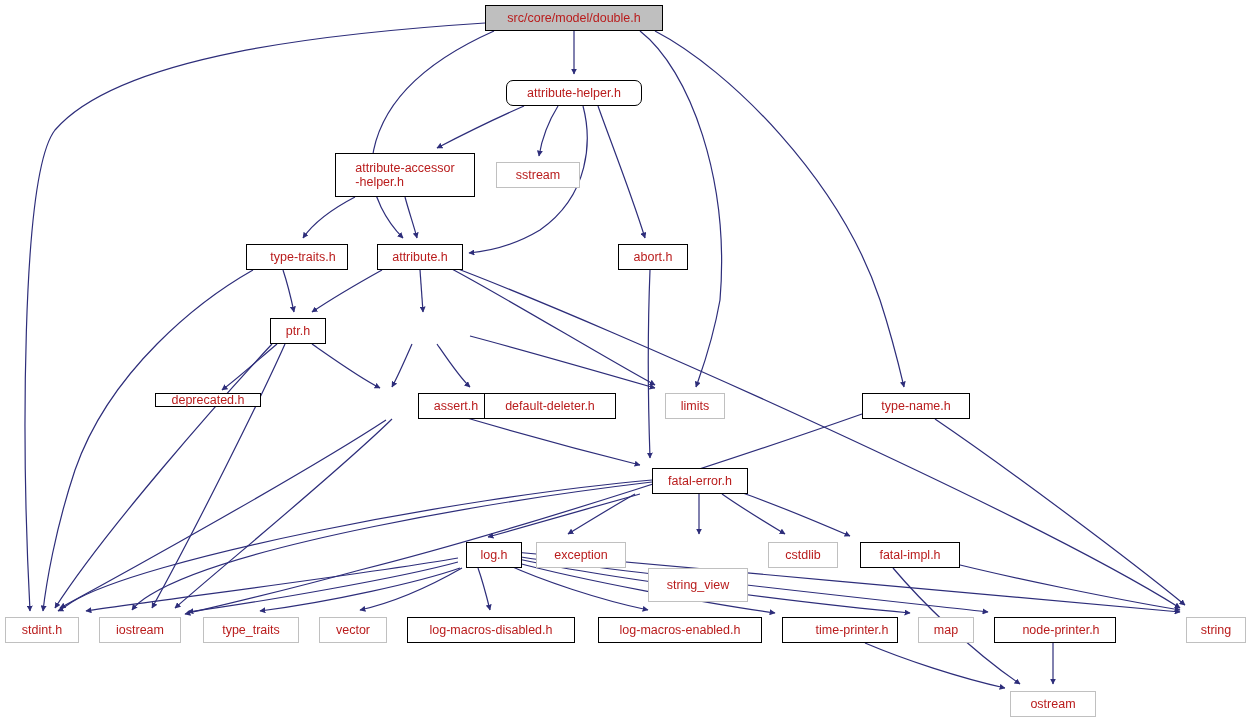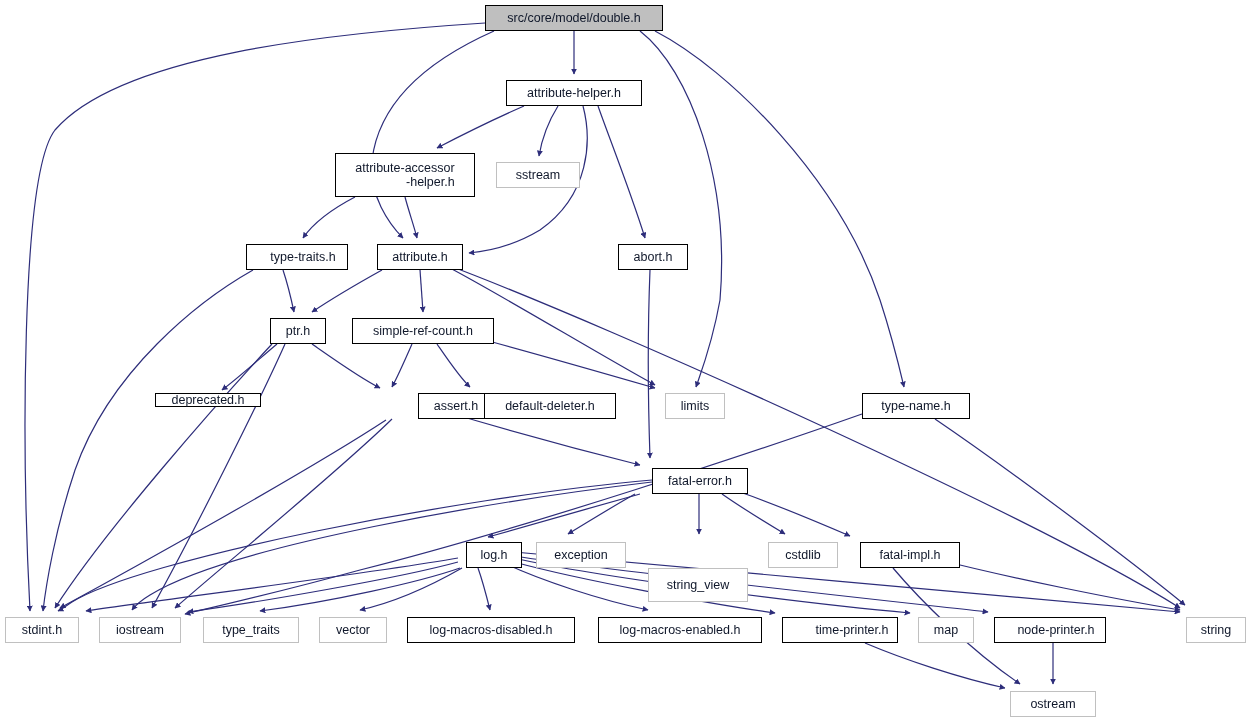--- a/index.html
+++ b/index.html
@@ -23,24 +23,24 @@
     top: 0;
     width: 1250px;
     height: 724px;
   }
   .node {
     position: absolute;
     box-sizing: border-box;
     display: flex;
     align-items: center;
     justify-content: center;
-    text-align: right;
+    text-align: left;
     font-size: 12.5px;
     line-height: 1.15;
-    color: #0f172a;
+    color: #b91c1c;
     white-space: pre;
     background: #ffffff;
   }
   .node.solid {
     border: 1px solid #000000;
   }
   .node.faint {
     border: 1px solid #c0c0c0;
   }
   .node.root {
@@ -159,45 +159,44 @@
 
       <path d="M940,560 C1010,578 1120,600 1180,610"></path>
 
       <path d="M865,643 C905,660 960,678 1005,688"></path>
 
       <path d="M1053,643 C1053,658 1053,672 1053,684"></path>
     </g>
   </svg>
 
   <div class="node root" style="left:485px;top:5px;width:178px;height:26px;">src/core/model/double.h</div>
-  <div class="node solid" style="left:506px;top:80px;width:136px;height:26px;">attribute-helper.h</div>
+  <div class="node solid" style="left:506px;top:80px;width:136px;height:26px;border-radius:7px;">attribute-helper.h</div>
   <div class="node solid" style="left:335px;top:153px;width:140px;height:44px;">attribute-accessor
 -helper.h</div>
   <div class="node faint" style="left:496px;top:162px;width:84px;height:26px;">sstream</div>
   <div class="node solid" style="left:246px;top:244px;width:102px;height:26px;padding-left:12px;">type-traits.h</div>
   <div class="node solid" style="left:377px;top:244px;width:86px;height:26px;">attribute.h</div>
   <div class="node solid" style="left:618px;top:244px;width:70px;height:26px;">abort.h</div>
   <div class="node solid" style="left:862px;top:393px;width:108px;height:26px;">type-name.h</div>
   <div class="node solid" style="left:270px;top:318px;width:56px;height:26px;">ptr.h</div>
-  <div class="node solid" style="left:352px;top:318px;width:142px;height:26px;">simple-ref-count.h</div>
   <div class="node solid" style="left:155px;top:393px;width:106px;height:14px;">deprecated.h</div>
   <div class="node solid" style="left:386px;top:393px;width:76px;height:26px;margin-left:32px;">assert.h</div>
   <div class="node solid" style="left:484px;top:393px;width:132px;height:26px;">default-deleter.h</div>
   <div class="node faint" style="left:665px;top:393px;width:60px;height:26px;">limits</div>
   <div class="node solid" style="left:652px;top:468px;width:96px;height:26px;">fatal-error.h</div>
   <div class="node solid" style="left:458px;top:542px;width:56px;height:26px;margin-left:8px;">log.h</div>
   <div class="node faint" style="left:536px;top:542px;width:90px;height:26px;">exception</div>
   <div class="node faint" style="left:648px;top:568px;width:100px;height:34px;">string_view</div>
   <div class="node faint" style="left:768px;top:542px;width:70px;height:26px;">cstdlib</div>
   <div class="node solid" style="left:860px;top:542px;width:100px;height:26px;">fatal-impl.h</div>
   <div class="node faint" style="left:5px;top:617px;width:74px;height:26px;">stdint.h</div>
   <div class="node faint" style="left:99px;top:617px;width:82px;height:26px;">iostream</div>
   <div class="node faint" style="left:203px;top:617px;width:96px;height:26px;">type_traits</div>
   <div class="node faint" style="left:319px;top:617px;width:68px;height:26px;">vector</div>
   <div class="node solid" style="left:407px;top:617px;width:168px;height:26px;">log-macros-disabled.h</div>
   <div class="node solid" style="left:598px;top:617px;width:164px;height:26px;">log-macros-enabled.h</div>
   <div class="node solid" style="left:782px;top:617px;width:116px;height:26px;padding-left:24px;">time-printer.h</div>
   <div class="node faint" style="left:918px;top:617px;width:56px;height:26px;">map</div>
-  <div class="node solid" style="left:994px;top:617px;width:112px;height:26px;padding-left:12px;">node-printer.h</div>
+  <div class="node solid" style="left:994px;top:617px;width:122px;height:26px;padding-left:12px;">node-printer.h</div>
   <div class="node faint" style="left:1186px;top:617px;width:60px;height:26px;">string</div>
   <div class="node faint" style="left:1010px;top:691px;width:86px;height:26px;">ostream</div>
 
 </div>
 
 </body></html>

